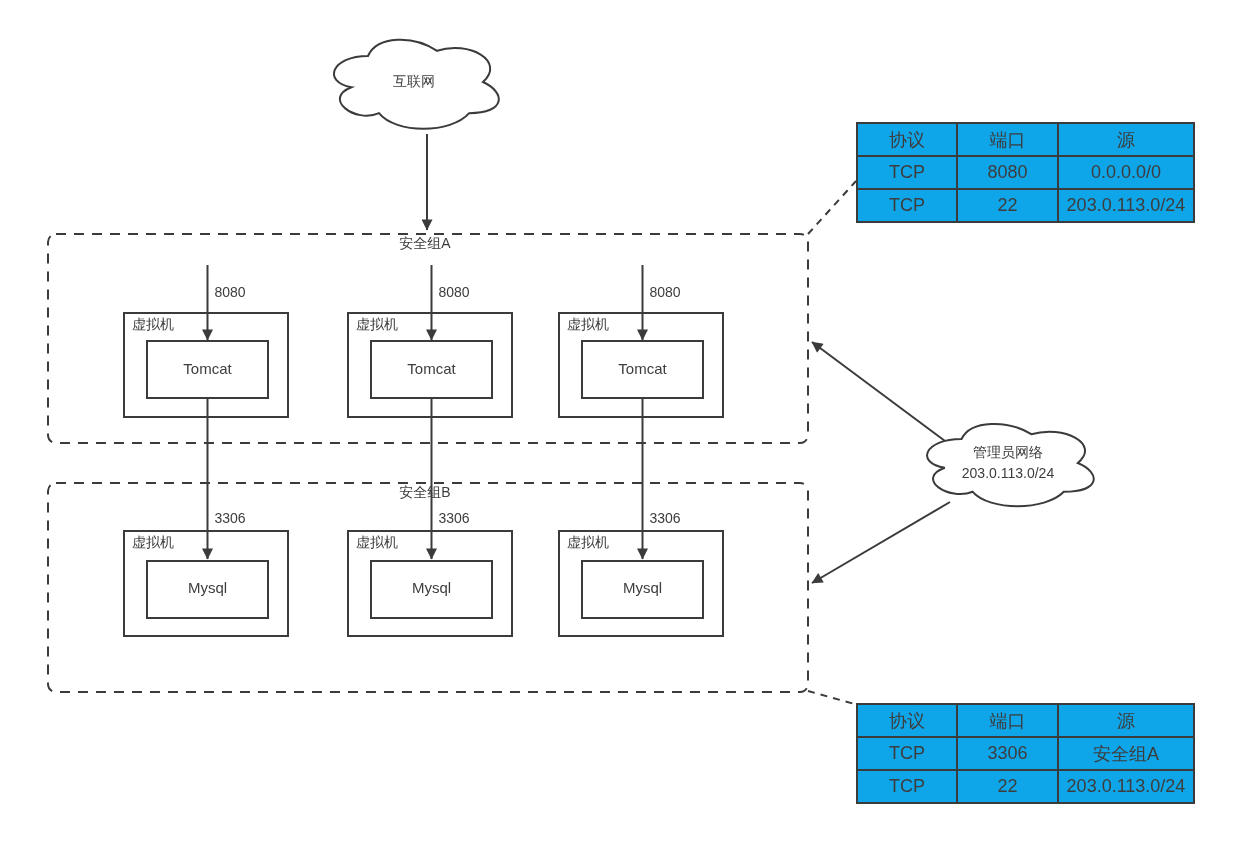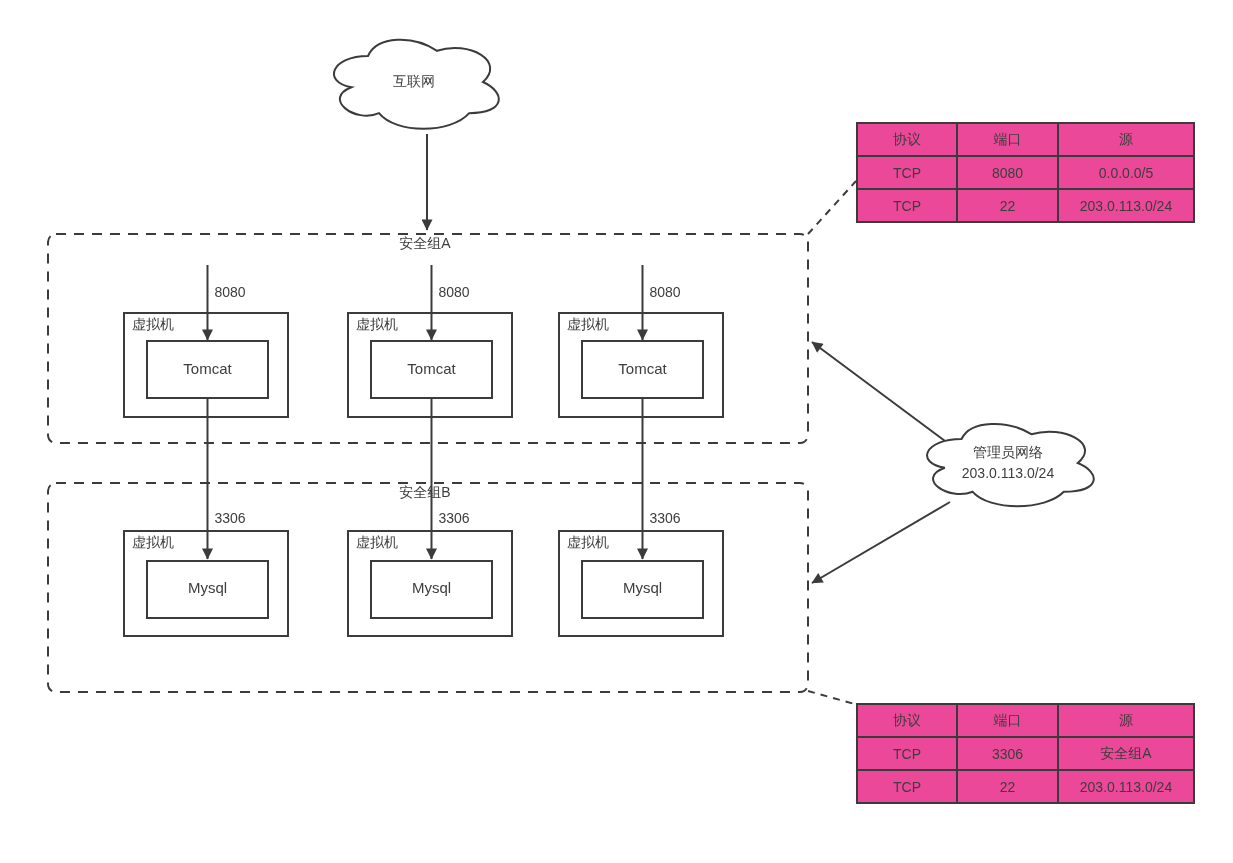--- a/index.html
+++ b/index.html
@@ -23,23 +23,23 @@
   svg text.srv { text-anchor: middle; font-size: 15px; }
   .box  { fill: #ffffff; stroke: #3b3b3b; stroke-width: 2; }
   .grp  { fill: none; stroke: #3b3b3b; stroke-width: 2; stroke-dasharray: 10 8; }
   .cloud{ fill: #ffffff; stroke: #3b3b3b; stroke-width: 2; }
   .arrow{ stroke: #3b3b3b; stroke-width: 2; fill: none; }
   .conn { stroke: #3b3b3b; stroke-width: 2; fill: none; stroke-dasharray: 7 6; }
 
   table.rules {
     position: absolute;
     border-collapse: collapse;
-    background: #ec4899;
+    background: #0ea5e9;
     color: #3d3d3d;
-    font-size: 14px;
+    font-size: 18px;
     table-layout: fixed;
   }
   table.rules th, table.rules td {
     border: 2px solid #3b3b3b;
     text-align: center;
     vertical-align: middle;
     font-weight: normal;
     height: 33px;
     padding: 0 4px;
     overflow: hidden;
@@ -158,21 +158,21 @@
       <tr>
         <th>协议</th>
         <th>端口</th>
         <th>源</th>
       </tr>
     </thead>
     <tbody>
       <tr>
         <td>TCP</td>
         <td>8080</td>
-        <td>0.0.0.0/5</td>
+        <td>0.0.0.0/0</td>
       </tr>
       <tr>
         <td>TCP</td>
         <td>22</td>
         <td>203.0.113.0/24</td>
       </tr>
     </tbody>
   </table>
 
   <table class="rules" id="table-b">

